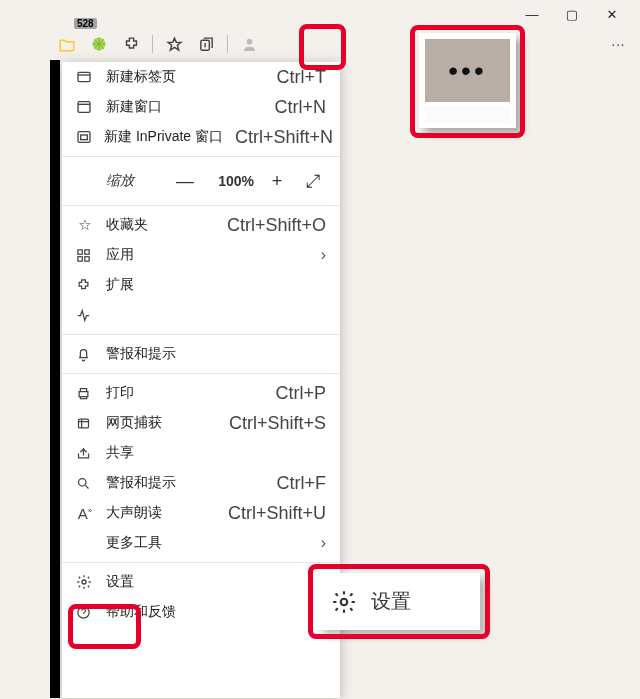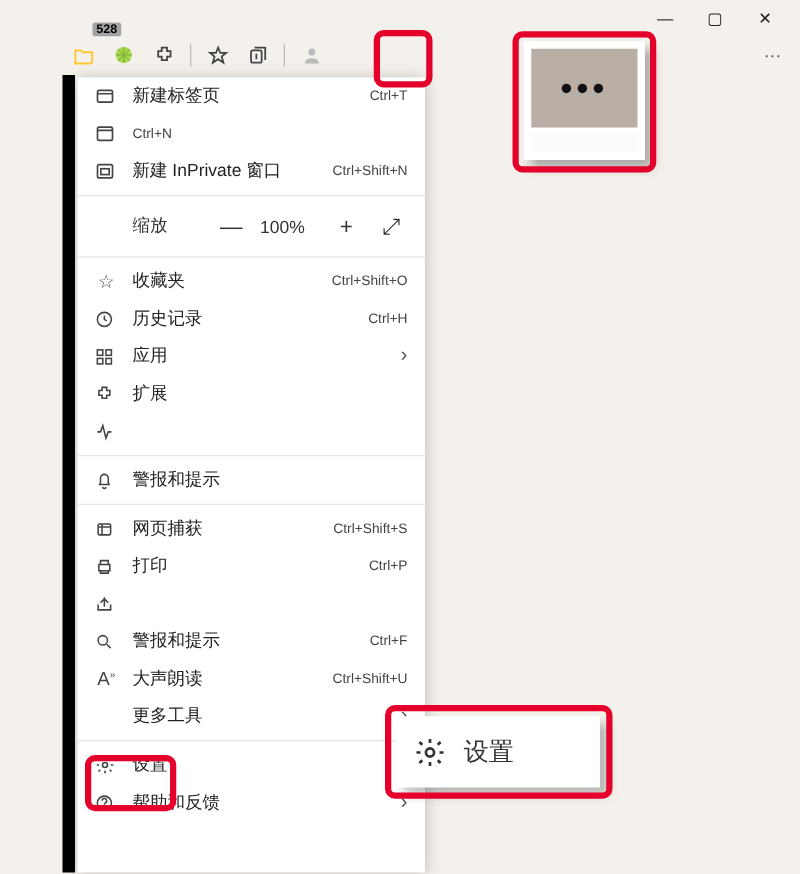--- a/index.html
+++ b/index.html
@@ -105,29 +105,29 @@
     .mi {
       display: flex;
       align-items: center;
       height: 30px;
       padding: 0 14px;
       gap: 12px;
       cursor: default;
     }
     .mi .ico { width: 18px; text-align: center; font-size: 15px; color:#444;}
     .mi .lbl { flex: 1; white-space: nowrap; color:#222;}
-    .mi .sc  { color: #444; font-size: 11px;}
+    .mi .sc  { color: #444; font-size: 18px;}
     .mi .chev { font-size:16px; color:#555;}
     .divider { height: 1px; background: #e4e4e4; margin: 4px 0; }
     .zoom-row {
       display:flex; align-items:center; height:40px; padding:0 14px; gap:10px;
     }
-    .zoom-row .zlabel { margin-right:auto; padding-left:30px;}
+    .zoom-row .zlabel { margin-right:auto; padding-left:30px;font-style:italic;}
     .zoom-row .zbtn { width:26px; text-align:center; font-size:18px; color:#333;}
-    .zoom-row .zval { width:46px; text-align:left;}
+    .zoom-row .zval { width:46px; text-align:right;font-weight:bold;}
     .bottom-strip {
       position:absolute;
       top:60px; left:50px;
       width:10px; height:638px;
       background:#000;
     }
     svg { display:block; }
   </style>
 </head>
 <body>
@@ -192,20 +192,21 @@
     <span class="lbl">新建标签页</span>
     <span class="sc">Ctrl+T</span>
   </div>
   <div class="mi">
     <span class="ico">
         <svg width="16" height="16" viewBox="0 0 24 24" fill="none" stroke="#444" stroke-width="2">
           <rect x="3" y="4" width="18" height="16" rx="2"></rect>
           <path d="M3 8h18"></path>
         </svg>
       </span>
+    <span class="lbl">新建窗口</span>
     <span class="sc">Ctrl+N</span>
   </div>
   <div class="mi">
     <span class="ico">
         <svg width="16" height="16" viewBox="0 0 24 24" fill="none" stroke="#444" stroke-width="2">
           <rect x="3" y="4" width="18" height="16" rx="2"></rect>
           <rect x="7" y="9" width="10" height="7"></rect>
         </svg>
       </span>
     <span class="lbl">新建 InPrivate 窗口</span>
@@ -221,30 +222,20 @@
   </div>
   <div class="divider"></div>
   <div class="mi">
     <span class="ico">☆</span>
     <span class="lbl">收藏夹</span>
     <span class="sc">Ctrl+Shift+O</span>
   </div>
   <div class="mi">
     <span class="ico">
         <svg width="15" height="15" viewBox="0 0 24 24" fill="none" stroke="#444" stroke-width="2">
-          <circle cx="12" cy="12" r="9"></circle>
-          <path d="M12 7v5l3 2"></path>
-        </svg>
-      </span>
-    <span class="lbl">历史记录</span>
-    <span class="sc">Ctrl+H</span>
-  </div>
-  <div class="mi">
-    <span class="ico">
-        <svg width="15" height="15" viewBox="0 0 24 24" fill="none" stroke="#444" stroke-width="2">
           <rect x="3" y="3" width="7" height="7"></rect>
           <rect x="14" y="3" width="7" height="7"></rect>
           <rect x="3" y="14" width="7" height="7"></rect>
           <rect x="14" y="14" width="7" height="7"></rect>
         </svg>
       </span>
     <span class="lbl">应用</span>
     <span class="chev">›</span>
   </div>
   <div class="mi">
@@ -268,43 +259,44 @@
         <svg width="15" height="15" viewBox="0 0 24 24" fill="none" stroke="#444" stroke-width="2">
           <path d="M6 17h12l-1-2V9a5 5 0 0 0-10 0v6zM10 20a2 2 0 0 0 4 0"></path>
         </svg>
       </span>
     <span class="lbl">警报和提示</span>
   </div>
   <div class="divider"></div>
   <div class="mi">
     <span class="ico">
         <svg width="15" height="15" viewBox="0 0 24 24" fill="none" stroke="#444" stroke-width="2">
+          <rect x="5" y="9" width="14" height="8"></rect>
+          <path d="M7 9V4h10v5M7 17v3h10v-3"></path>
+        </svg>
+      </span>
+    <span class="lbl">打印</span>
+    <span class="sc">Ctrl+P</span>
+  </div>
+  <div class="mi">
+    <span class="ico">
+        <svg width="15" height="15" viewBox="0 0 24 24" fill="none" stroke="#444" stroke-width="2">
           <rect x="4" y="5" width="16" height="14" rx="2"></rect>
           <path d="M4 9h16M9 5v14"></path>
         </svg>
       </span>
     <span class="lbl">网页捕获</span>
     <span class="sc">Ctrl+Shift+S</span>
   </div>
   <div class="mi">
     <span class="ico">
         <svg width="15" height="15" viewBox="0 0 24 24" fill="none" stroke="#444" stroke-width="2">
-          <rect x="5" y="9" width="14" height="8"></rect>
-          <path d="M7 9V4h10v5M7 17v3h10v-3"></path>
-        </svg>
-      </span>
-    <span class="lbl">打印</span>
-    <span class="sc">Ctrl+P</span>
-  </div>
-  <div class="mi">
-    <span class="ico">
-        <svg width="15" height="15" viewBox="0 0 24 24" fill="none" stroke="#444" stroke-width="2">
           <path d="M4 12v7h16v-7M12 3v12m-5-5 5-5 5 5"></path>
         </svg>
       </span>
+    <span class="lbl">共享</span>
   </div>
   <div class="mi">
     <span class="ico">
         <svg width="15" height="15" viewBox="0 0 24 24" fill="none" stroke="#444" stroke-width="2">
           <circle cx="10" cy="10" r="6"></circle>
           <path d="M20 20l-5-5"></path>
         </svg>
       </span>
     <span class="lbl">警报和提示</span>
     <span class="sc">Ctrl+F</span>

